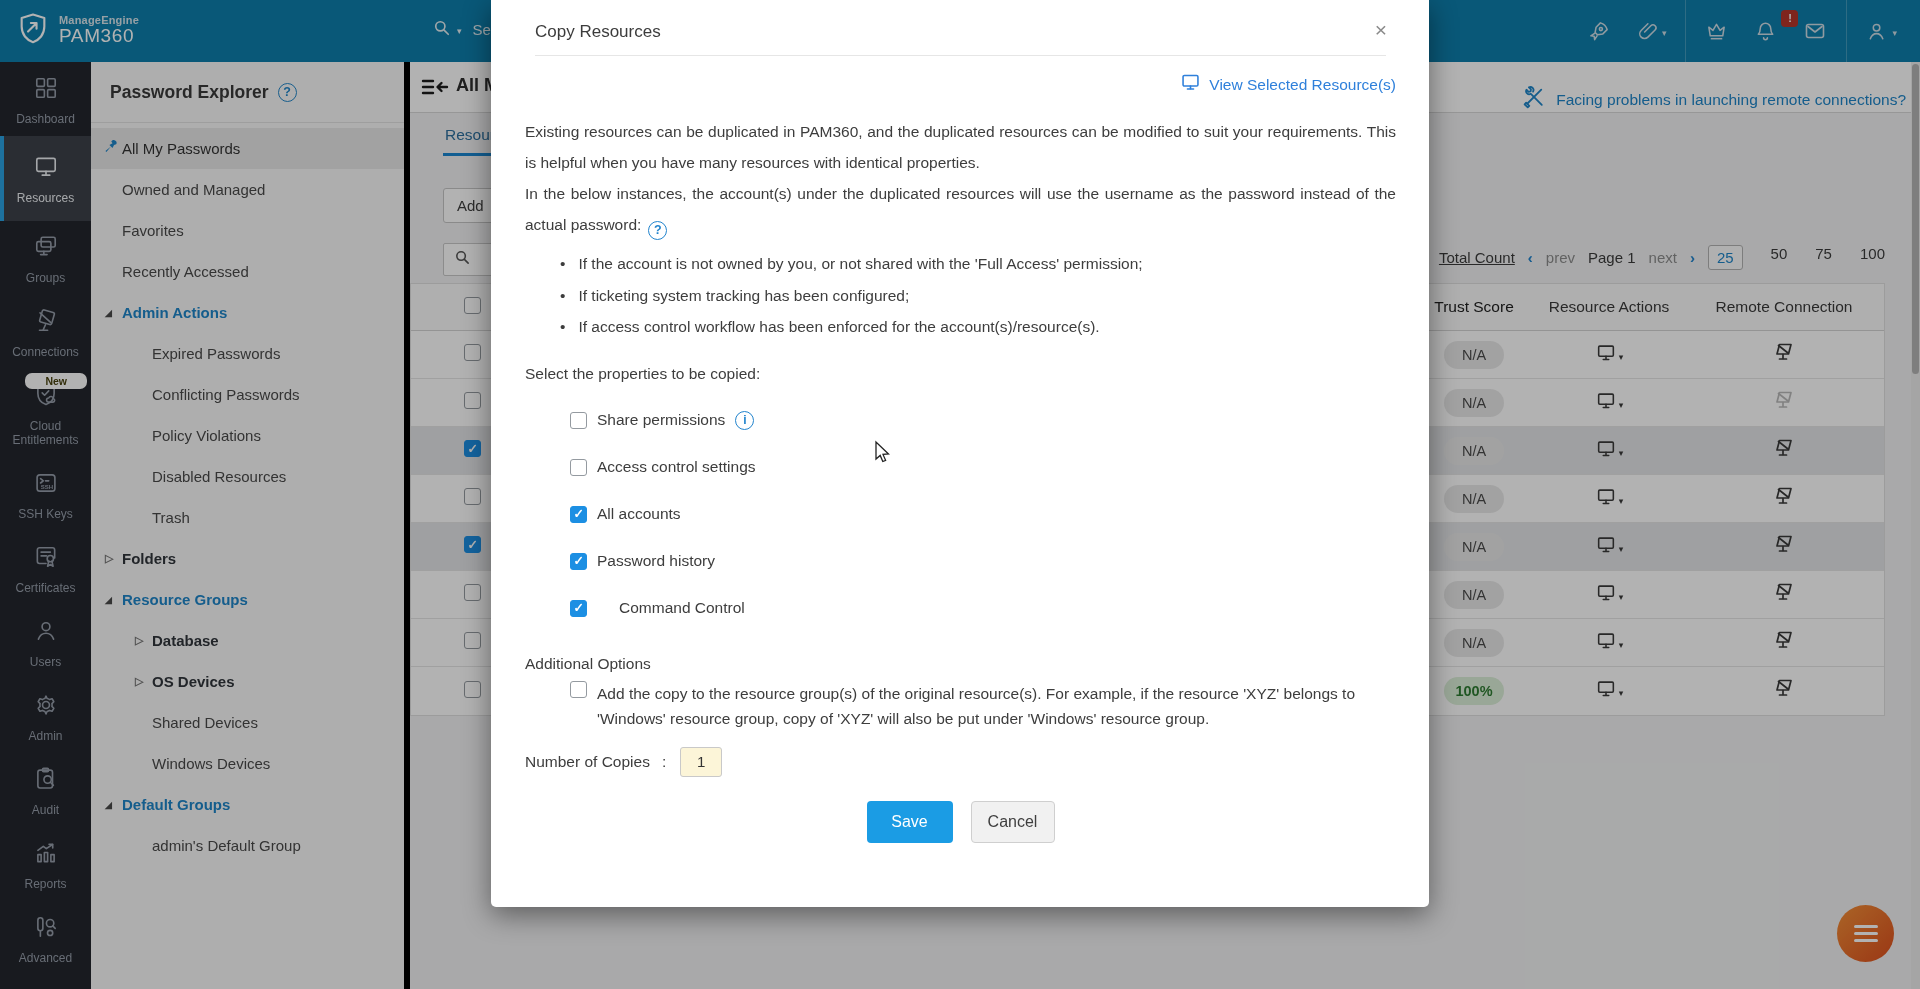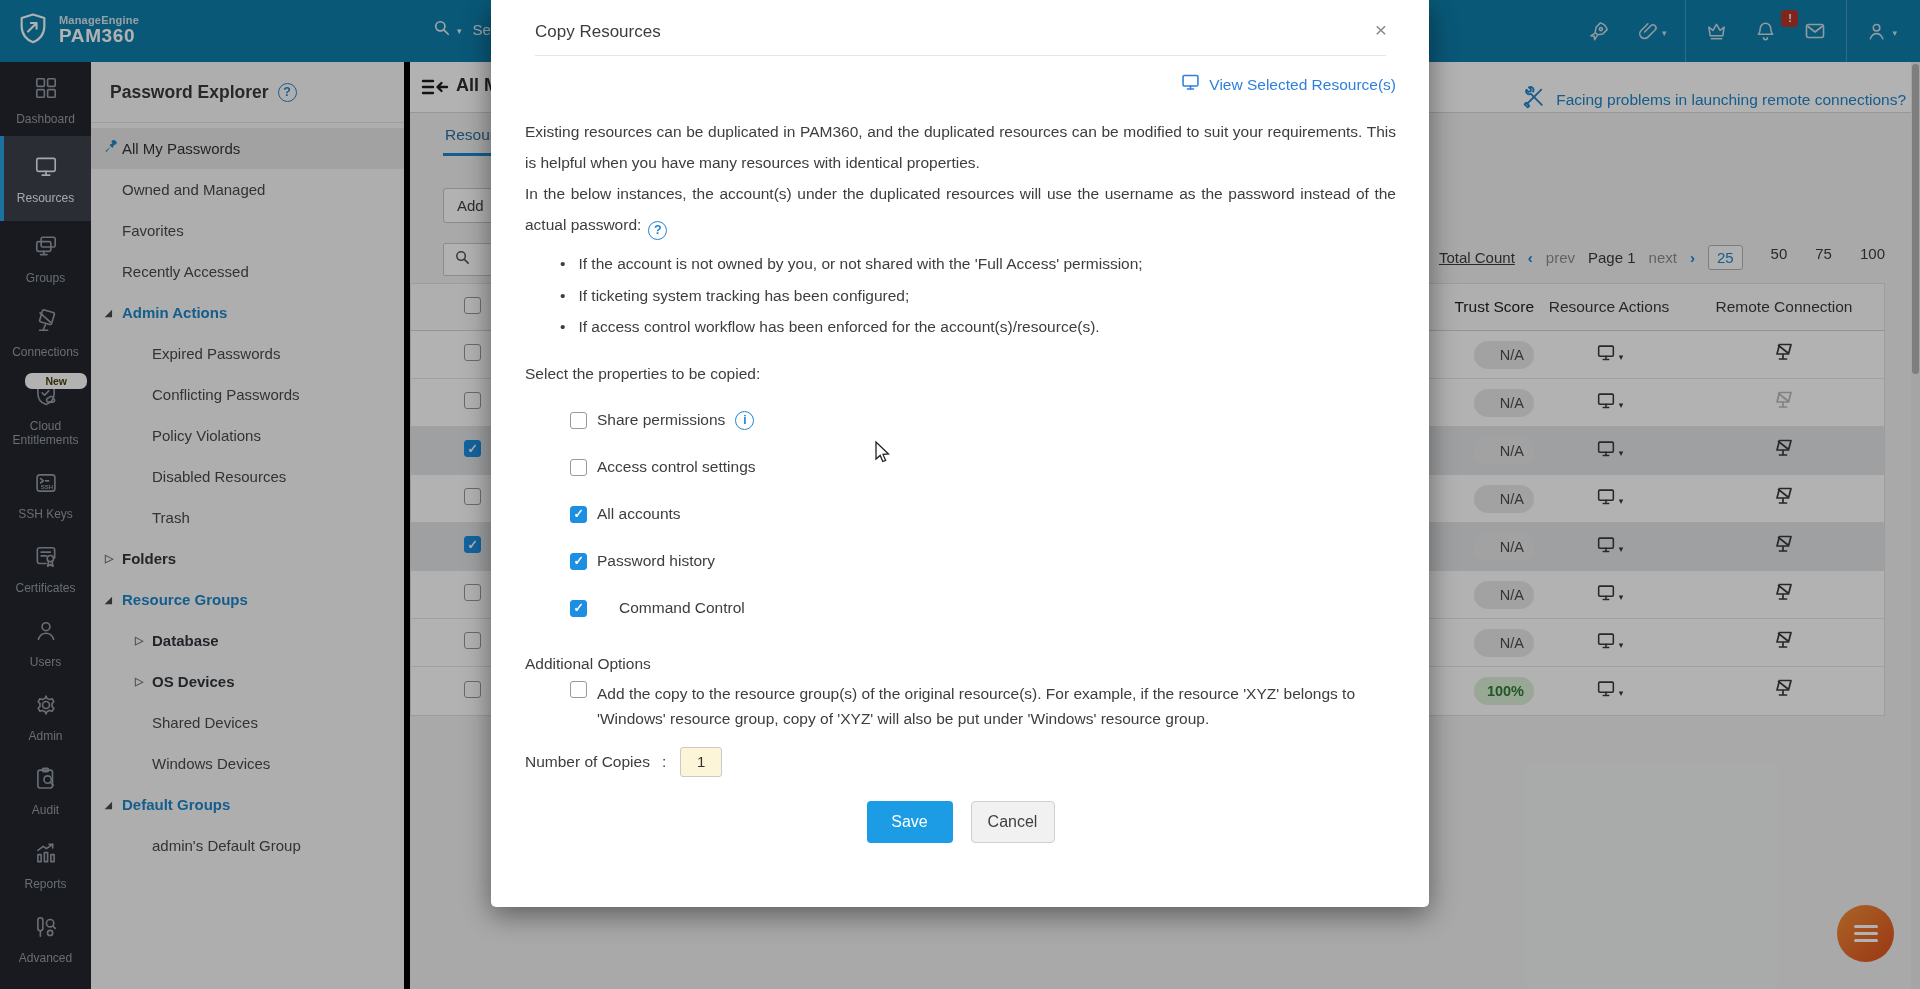--- a/index.html
+++ b/index.html
@@ -4,21 +4,21 @@
 <style>
   html,body{margin:0;padding:0;width:1920px;height:989px;overflow:hidden;background:#f2f3f4;
     font-family:"Liberation Sans",sans-serif;-webkit-font-smoothing:antialiased}
   *{box-sizing:border-box}
 
   
   .topbar{position:absolute;left:0;top:0;width:1920px;height:62px;background:#0e7fac;z-index:10}
   .logo{position:absolute;left:16px;top:11px;display:flex;align-items:center;gap:9px;color:#fff}
   .brand-lines{display:flex;flex-direction:column;line-height:1.1}
   .brand1{font-size:11px;color:#d9e6ed;font-weight:700;letter-spacing:.2px}
-  .brand2{font-size:19px;color:#fff;font-weight:700;letter-spacing:.6px}
+  .brand2{font-size:19px;color:#fff;font-weight:400;letter-spacing:.6px}
   .tb-search{position:absolute;left:432px;top:18px;display:flex;align-items:center;gap:5px;color:#e4eef3;font-size:15px}
   .tb-caret{font-size:9px;margin-top:3px}
   .tb-icons{position:absolute;right:10px;top:0;height:62px;display:flex;align-items:center;color:#cfdde6}
   .tb-ic{padding:0 13px;display:flex;align-items:center;gap:3px}
   .tb-sep{width:1px;height:62px;background:rgba(255,255,255,.22);margin:0 6px}
   .bell-wrap{position:relative}
   .bell-badge{position:absolute;top:-10px;right:-8px;background:#b7352a;color:#fff;font-size:11px;font-weight:700;
     width:17px;height:17px;border-radius:4px;display:flex;align-items:center;justify-content:center}
 
   
@@ -69,21 +69,21 @@
   .pg-size.active{color:#1f86c9;border:1px solid #b3b3b3;border-radius:3px;padding:3px 8px;background:#fdfdfd}
 
   .res-table{position:absolute;left:0;top:221px;width:1475px;background:#fff;border:1px solid #e0e0e0}
   .t-head{height:47px;display:flex;align-items:center;background:#fbfbfb;border-bottom:1px solid #d5d5d5;
     font-size:15.5px;color:#222}
   .t-row{height:48px;display:flex;align-items:center;border-bottom:1px solid #e6e6e6;background:#fff}
   .t-row:last-child{border-bottom:none}
   .t-row.sel{background:#e4e6e8}
   .c-check{width:81px;padding-left:53px;flex:none}
   .c-spacer{flex:1}
-  .c-trust{width:120px;text-align:right;flex:none}
+  .c-trust{width:120px;text-align:center;flex:none}
   .c-act{width:150px;text-align:center;flex:none;color:#3a3a3a}
   .c-remote{width:200px;text-align:center;flex:none;color:#3a3a3a}
   .badge{display:inline-block;min-width:60px;padding:6px 10px;border-radius:16px;background:#e9e9e9;color:#4b4b4b;
     font-size:14.5px}
   .badge.green{background:#dcefd8;color:#2f7d33;font-weight:700}
   .faded{opacity:.35}
   .act-caret{font-size:9px;color:#3a3a3a;vertical-align:4px;margin-left:2px}
 
   .cbx{width:17px;height:17px;border:1.6px solid #949aa0;border-radius:3px;background:#fff;flex:none;
     position:relative;display:inline-block;cursor:pointer}

